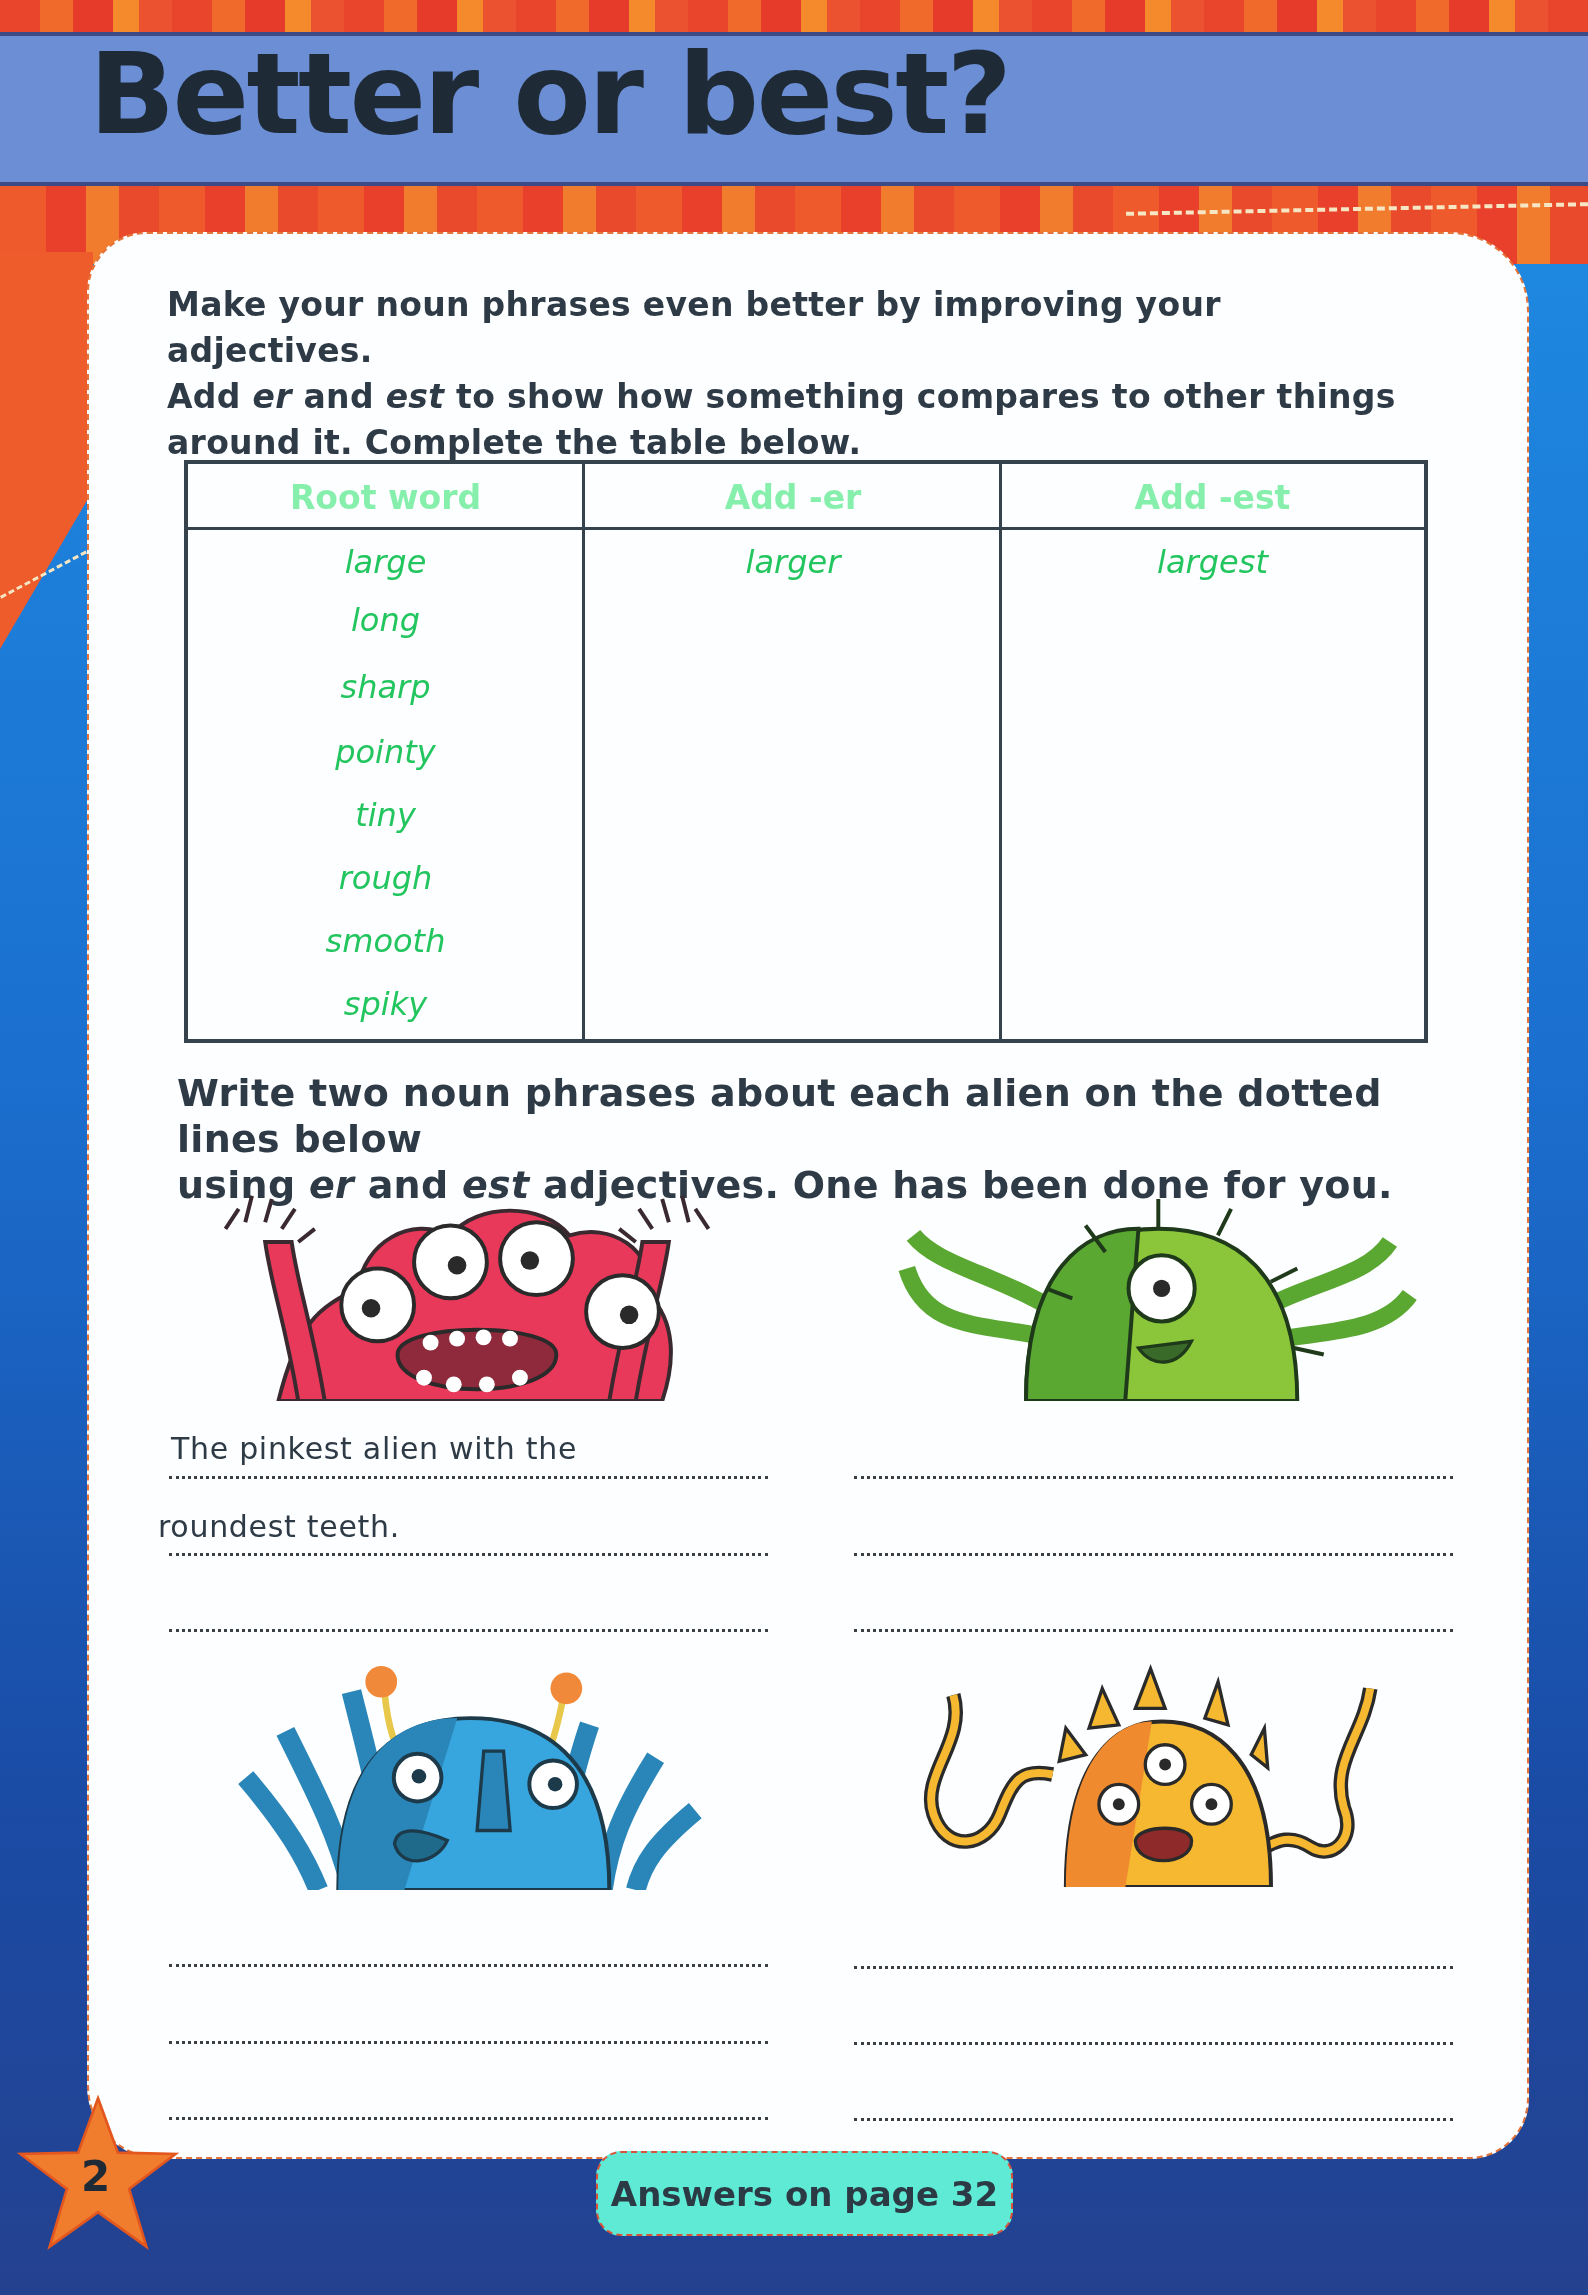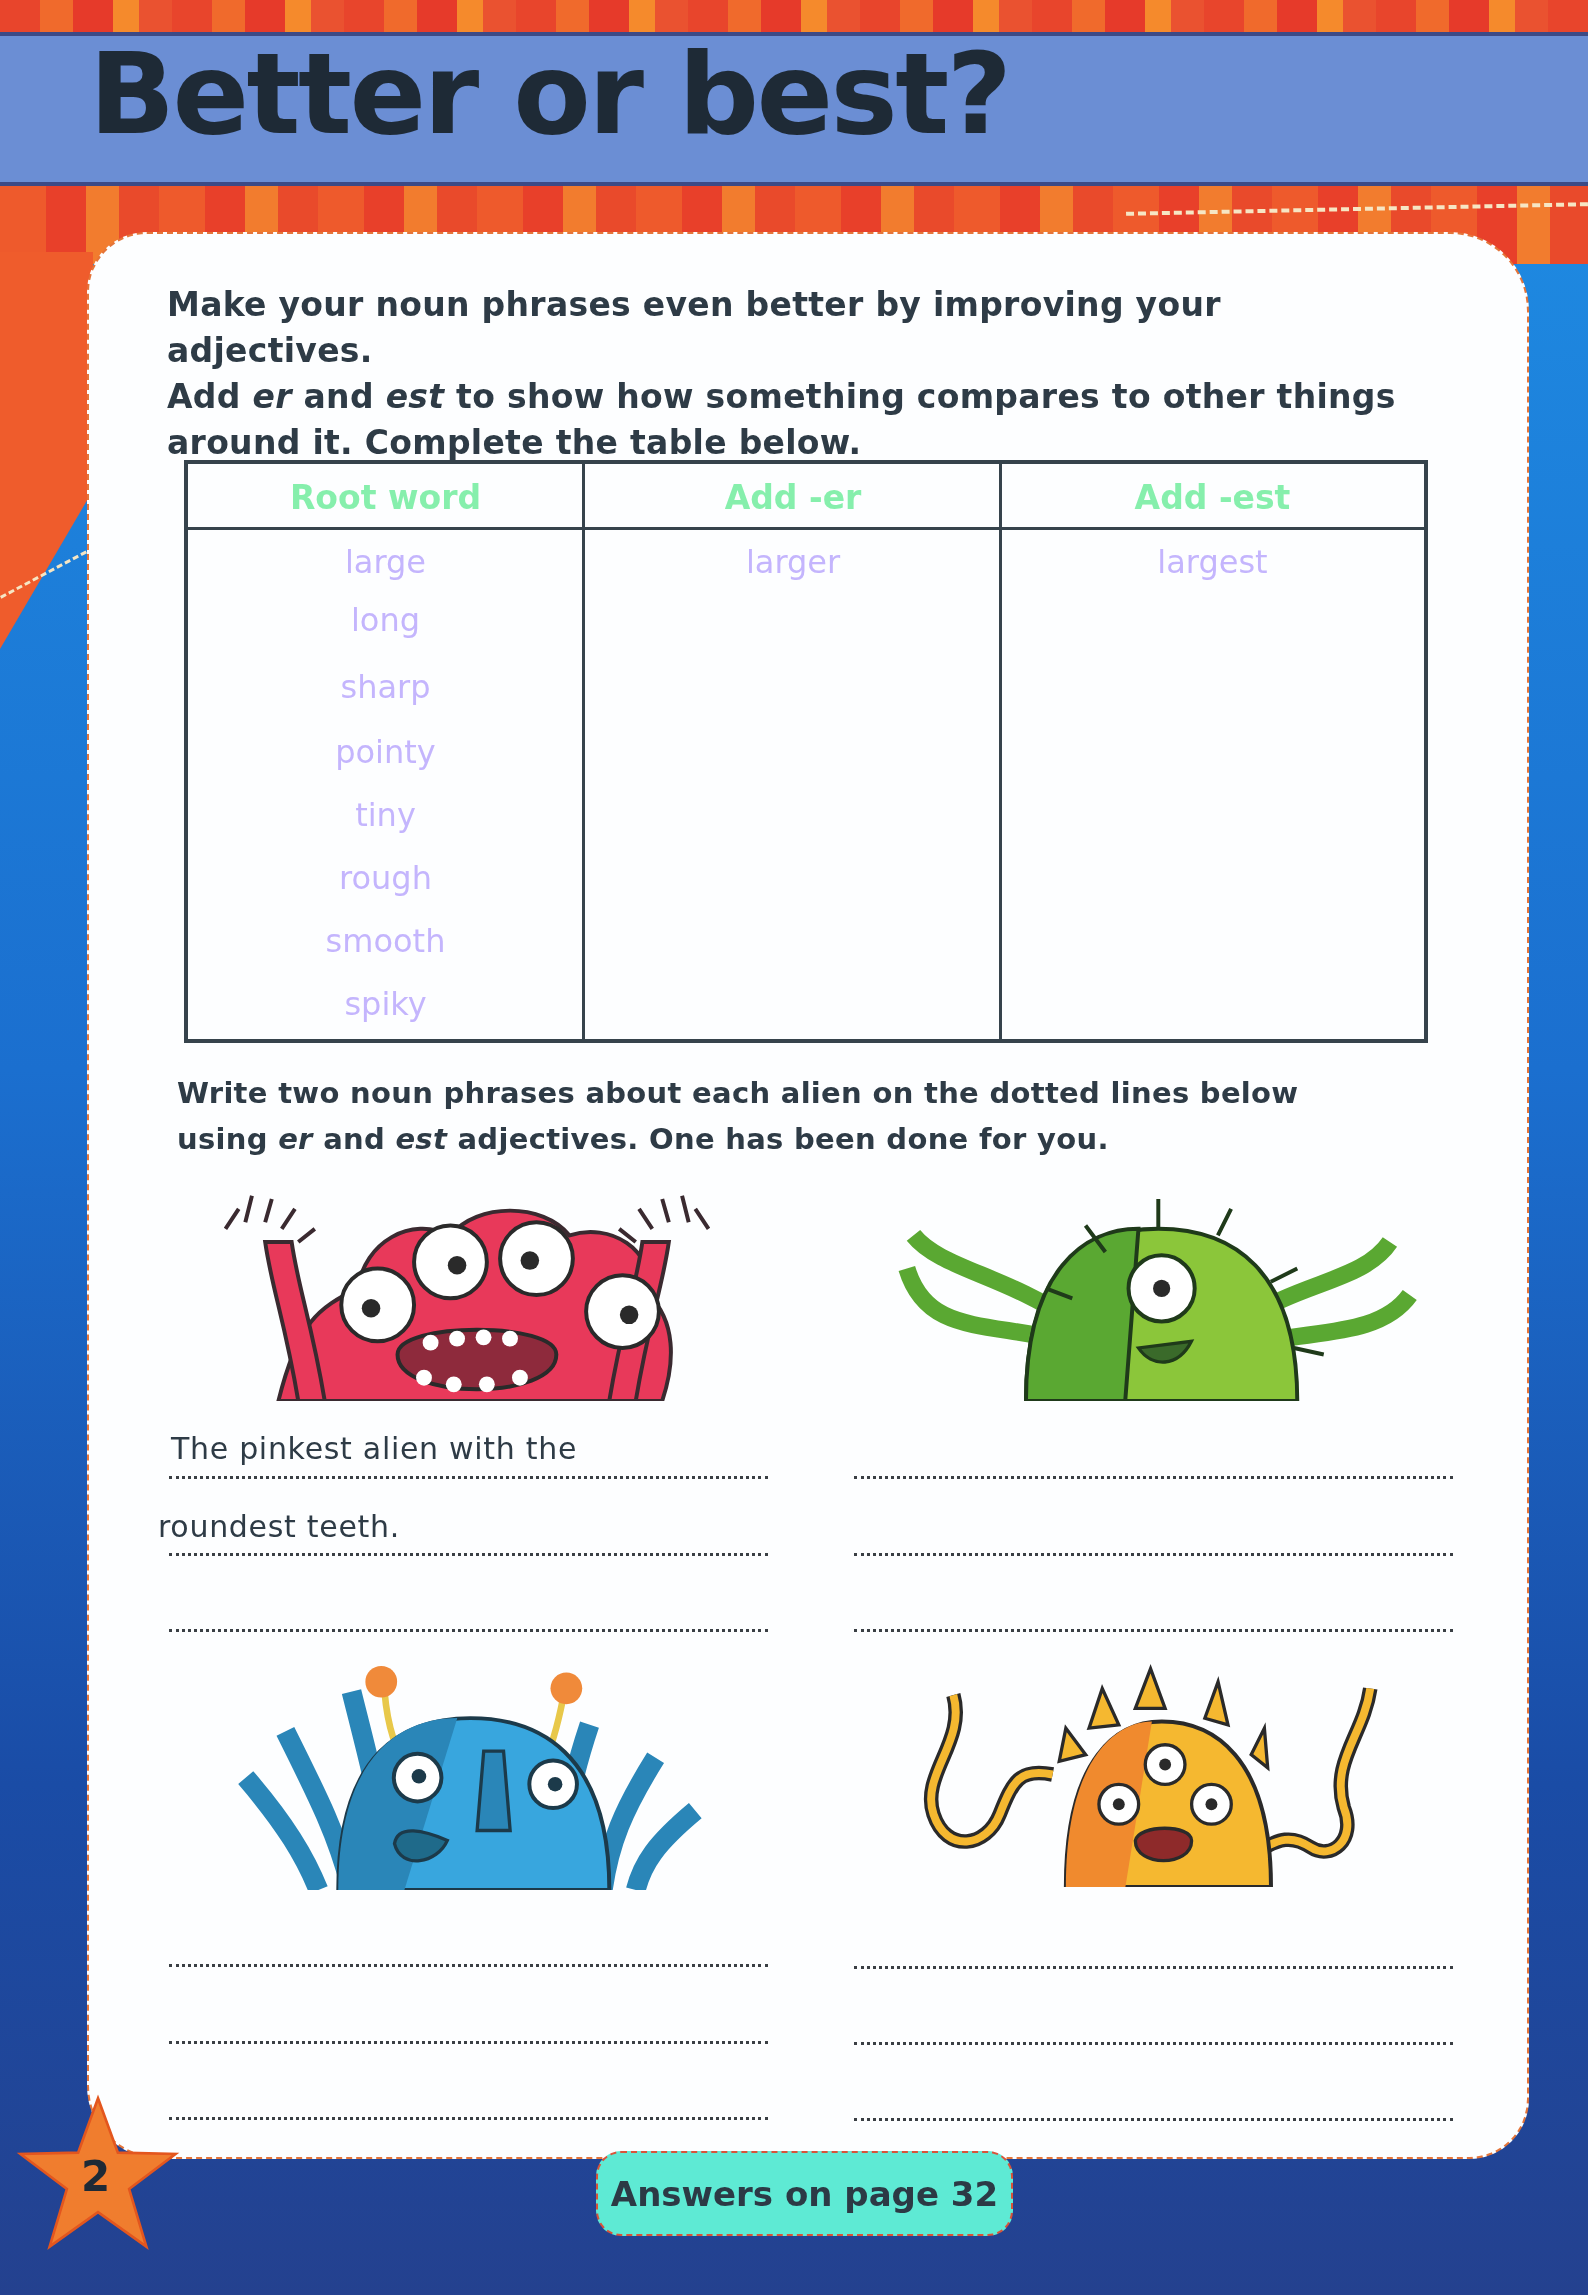--- a/index.html
+++ b/index.html
@@ -29,24 +29,24 @@
   .intro { position: absolute; left: 167px; top: 282px; width: 1258px; margin: 0;
     font-family: "DejaVu Sans", sans-serif; font-weight: bold; font-size: 33px; line-height: 46px; color: #2e3b46; letter-spacing: 0.3px; }
   .intro em, .task em { font-style: italic; }
 
   .wtable { position: absolute; left: 184px; top: 460px; width: 1244px; height: 583px;
     border: 4.6px solid #36434c; box-sizing: border-box; border-collapse: collapse; }
   .wtable .hdr { position: absolute; left: 0; top: 0; width: 100%; height: 66px; border-bottom: 3.3px solid #36434c; box-sizing: border-box; }
   .col-div { position: absolute; top: 0; bottom: 0; width: 2.6px; background: #36434c; }
   .hcell { position: absolute; top: 0; height: 66px; display: flex; align-items: center; justify-content: center;
     font-family: "DejaVu Sans", sans-serif; font-weight: bold; font-size: 33px; color: #86efac; }
-  .cell { position: absolute; text-align: center; font-family: "DejaVu Sans", sans-serif; font-size: 32px; color: #c4b5fd; height: 60px; line-height: 60px; }
+  .cell { position: absolute; text-align: center; font-family: "DejaVu Sans", sans-serif; font-size: 32px; color: #22c55e; height: 60px; line-height: 60px; font-style: italic; }
 
   .task { position: absolute; left: 177px; top: 1070px; width: 1258px; margin: 0;
-    font-family: "DejaVu Sans", sans-serif; font-weight: bold; font-size: 29px; line-height: 46px; color: #2e3b46; letter-spacing: 0.3px; }
+    font-family: "DejaVu Sans", sans-serif; font-weight: bold; font-size: 38px; line-height: 46px; color: #2e3b46; letter-spacing: 0.3px; }
 
   .alien { position: absolute; }
   .dotline { position: absolute; height: 0; border-top: 3.3px dotted #3a3f44; }
   .handwriting { position: absolute; font-family: "DejaVu Sans", sans-serif; font-size: 30px; color: #2e3b46; letter-spacing: 0.7px; white-space: nowrap; }
 
   .answers-badge { position: absolute; left: 596px; top: 2151px; width: 417px; height: 85px;
     background: #5eead4; border: 2.6px dashed #d9533a; border-radius: 25px; box-sizing: border-box;
     display: flex; align-items: center; justify-content: center; }
   .answers-badge span { font-family: "DejaVu Sans", sans-serif; font-weight: bold; font-size: 34px; color: #2c3a45; }
 

